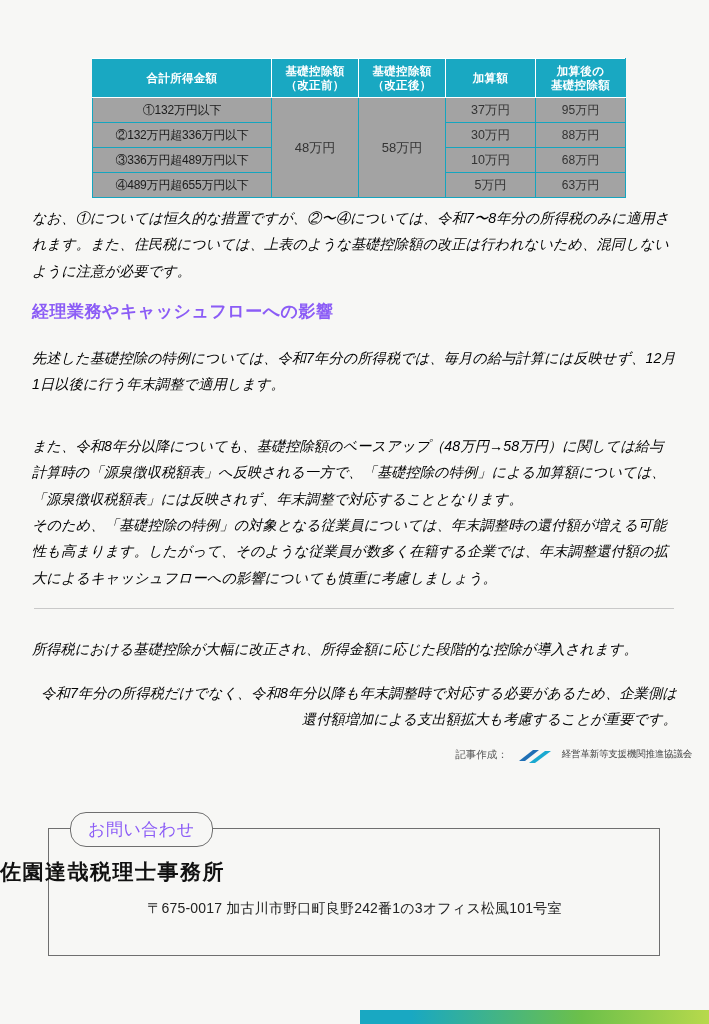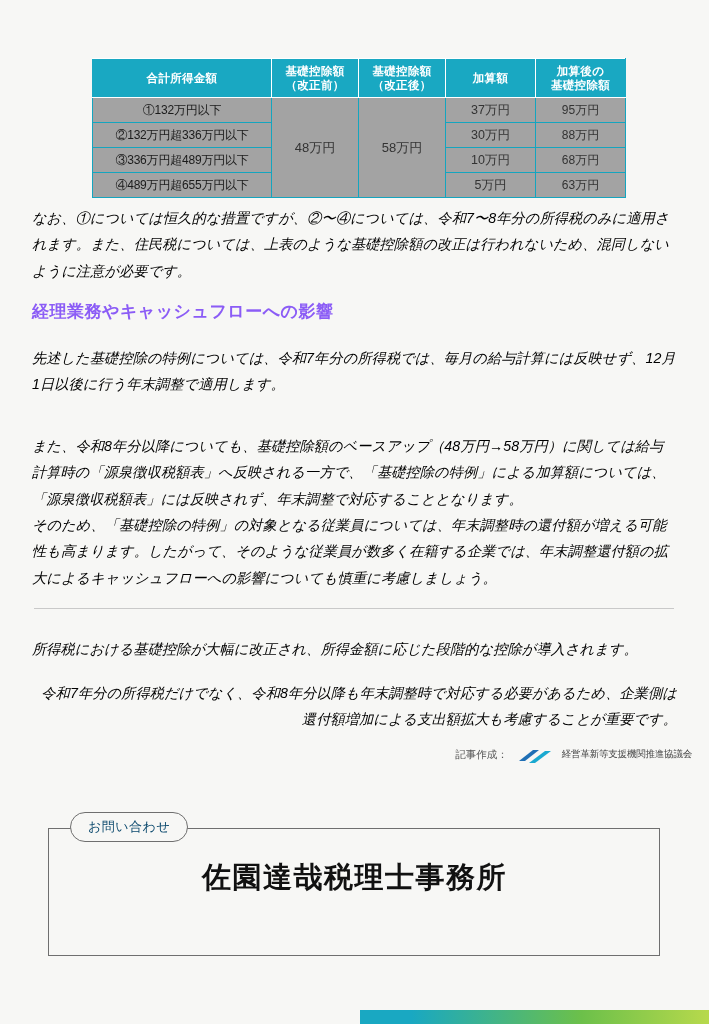--- a/index.html
+++ b/index.html
@@ -139,30 +139,30 @@
     box-sizing: border-box;
   }
   .contact-tag {
     position: absolute;
     left: 70px;
     top: 812px;
     background: #f7f7f5;
     border: 1px solid #6f6f6f;
     border-radius: 16px;
     padding: 5px 17px;
-    font-size: 13px;
-    color: #0c4a6e;
+    font-size: 17px;
+    color: #8b5cf6;
     letter-spacing: 0.5px;
   }
   .office-name {
     position: absolute;
     left: 0; right: 0;
     top: 858px;
-    text-align: center;
-    font-size: 29px;
+    text-align: left;
+    font-size: 21px;
     font-weight: bold;
     color: #111;
     letter-spacing: 1.5px;
   }
   .office-addr {
     position: absolute;
     left: 0; right: 0;
     top: 900px;
     text-align: center;
     font-size: 14px;
@@ -276,16 +276,17 @@
         <path d="M2 13 L16 2 L22 2 L8 13 Z" fill="#1f6fb5"></path>
         <path d="M12 15 L28 3 L34 3 L18 15 Z" fill="#1aa9d0"></path>
       </svg>
     </span>
     <span class="orgname">経営革新等支援機関推進協議会</span>
   </div>
 
   <div class="contact-box"></div>
   <div class="contact-tag">お問い合わせ</div>
   <div class="office-name">佐園達哉税理士事務所</div>
+  <div class="office-addr">〒675-0017 加古川市野口町良野242番1の3オフィス松風101号室</div>
 
   <div class="bottom-bar"></div>
   <div class="bottom-bar-white"></div>
 </div>
 
 </body></html>

